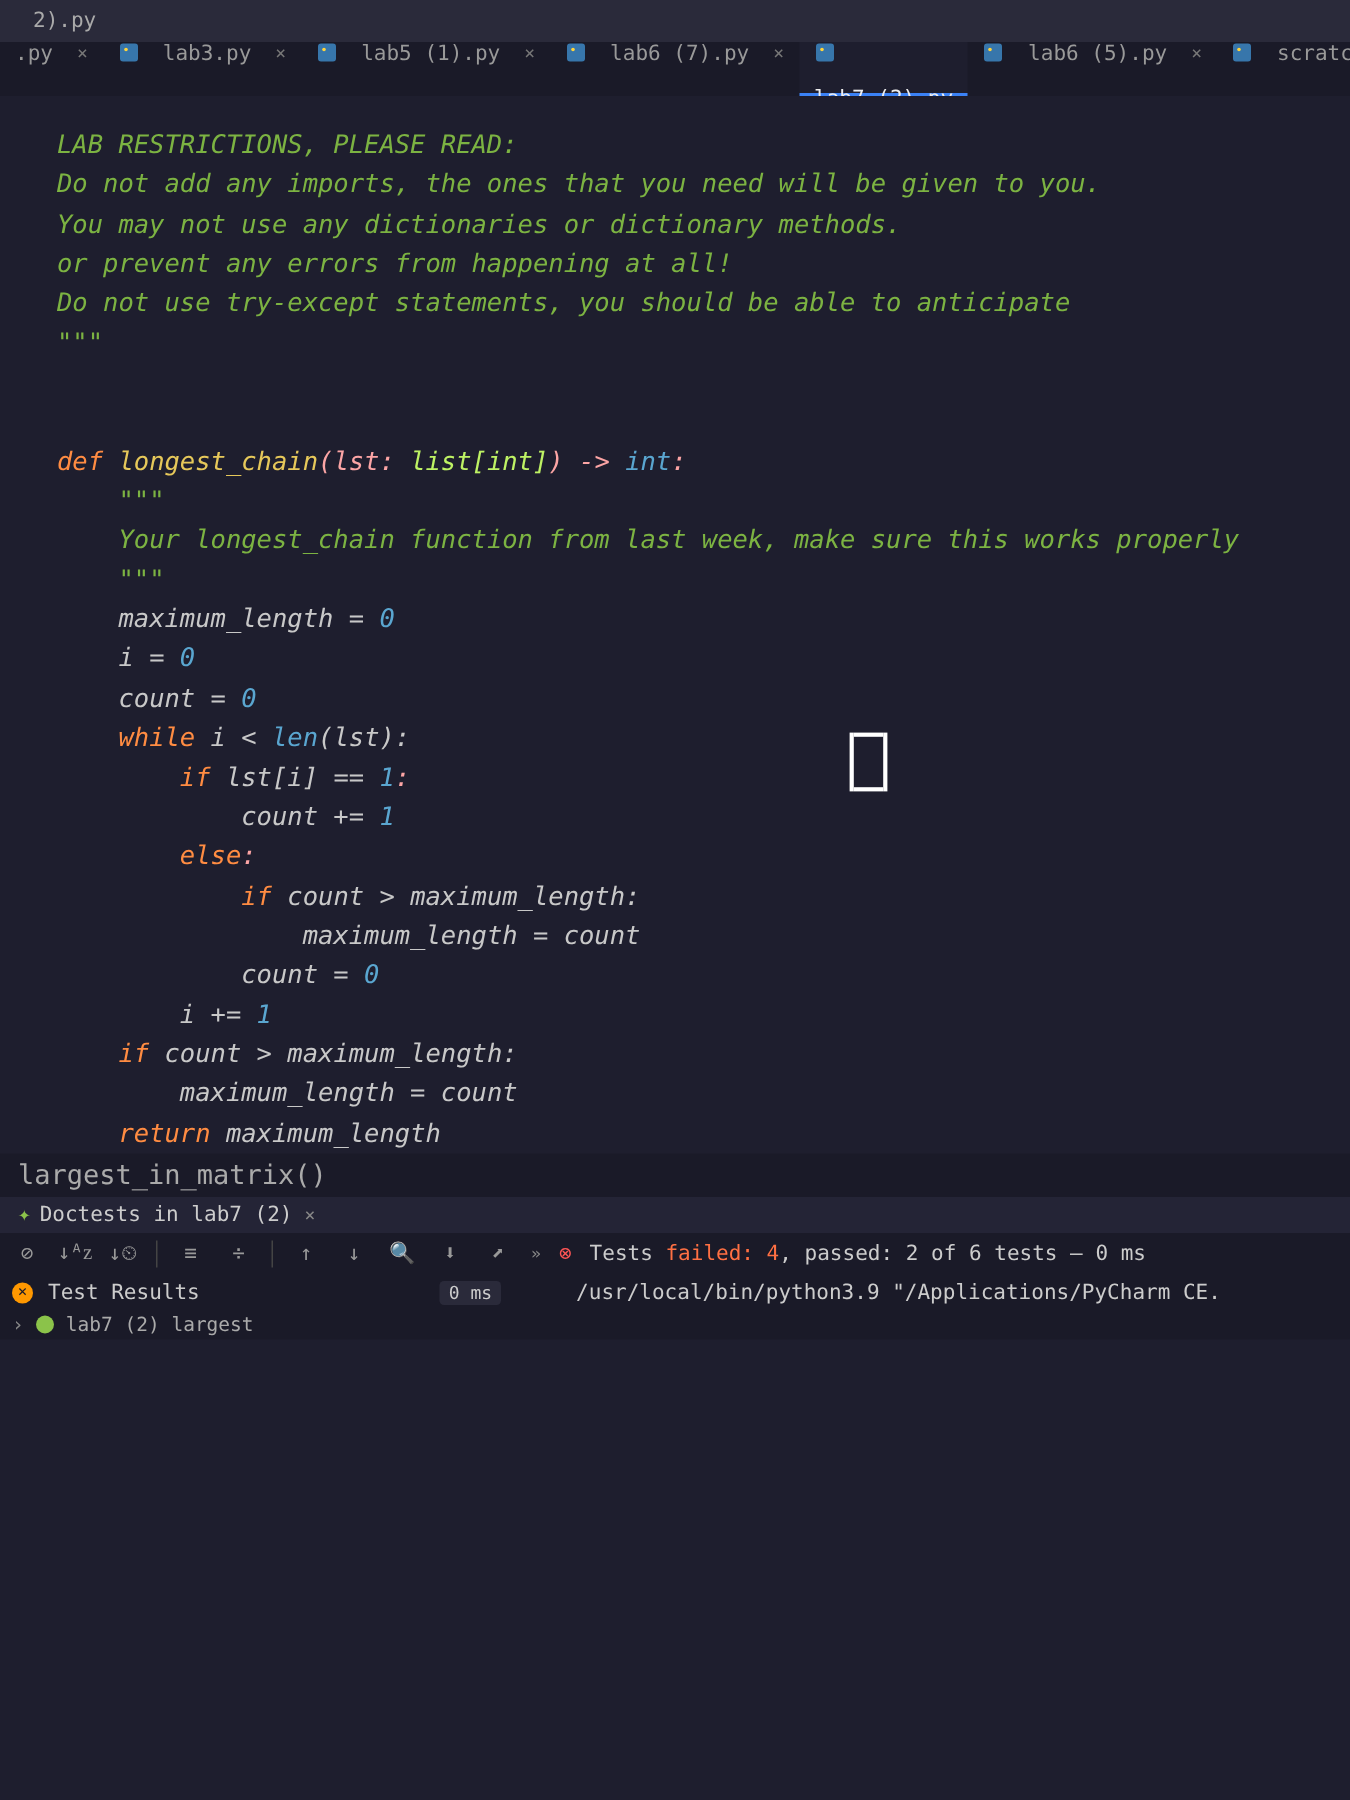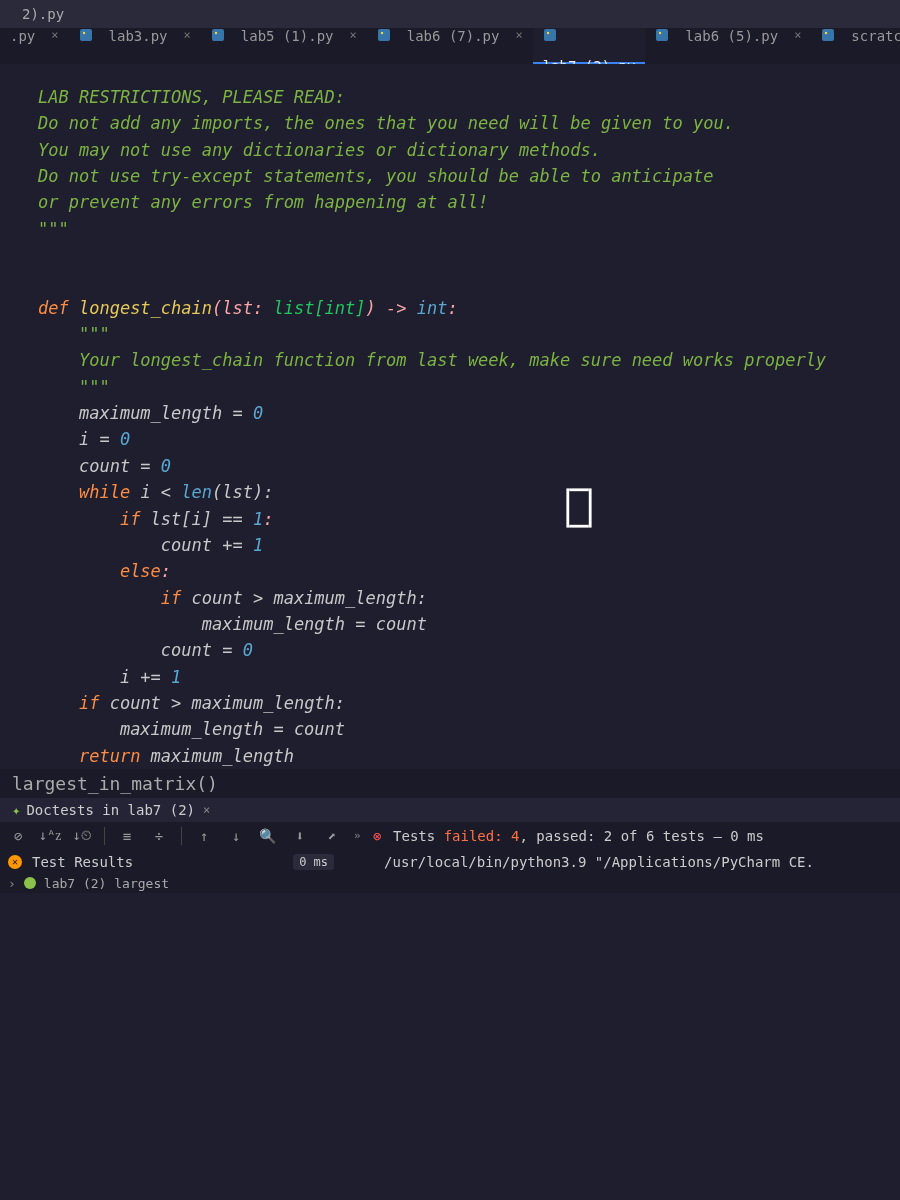--- a/index.html
+++ b/index.html
@@ -58,21 +58,21 @@
     font-size: 17px;
     line-height: 1.55;
     position: relative;
     font-weight: 500;
   }
   .line { white-space: pre; padding-left: 8px; }
   .comment { color: #7cb342; }
   .keyword { color: #ff8c42; }
   .funcname { color: #e6c85a; }
   .builtin { color: #5aa6d0; }
-  .type { color: #22c55e; }
+  .type { color: #bef264; }
   .punct { color: #fca5a5; }
   .num { color: #5aa6d0; }
   .string { color: #7cb342; }
   .cursor {
     display: inline-block;
     width: 18px;
     height: 28px;
     border-left: 2px solid #fff;
     border-right: 2px solid #fff;
     position: relative;
@@ -261,28 +261,28 @@
     <span>scratch_3</span>
   </div>
 </div>
 
 <div class="editor">
   <div class="cursor-wrap"><span class="cursor"></span></div>
 
   <div class="line comment"><span>LAB RESTRICTIONS, PLEASE READ:</span></div>
   <div class="line comment"><span>Do not add any imports, the ones that you need will be given to you.</span></div>
   <div class="line comment"><span>You may not use any dictionaries or dictionary methods.</span></div>
+  <div class="line comment"><span>or prevent any errors from happening at all!</span></div>
   <div class="line comment"><span>Do not use try-except statements, you should be able to anticipate</span></div>
-  <div class="line comment"><span>or prevent any errors from happening at all!</span></div>
   <div class="line string"><span>"""</span></div>
   <div class="line">&nbsp;</div>
   <div class="line">&nbsp;</div>
   <div class="line"><span class="keyword">def </span><span class="funcname">longest_chain</span><span class="punct">(lst: </span><span class="type">list[int]</span><span class="punct">) -&gt; </span><span class="builtin">int</span><span class="punct">:</span></div>
   <div class="line string">    <span>"""</span></div>
-  <div class="line comment">    <span>Your longest_chain function from last week, make sure need works properly</span></div>
+  <div class="line comment">    <span>Your longest_chain function from last week, make sure this works properly</span></div>
   <div class="line string">    <span>"""</span></div>
   <div class="line">    <span>maximum_length = </span><span class="num">0</span></div>
   <div class="line">    <span>i = </span><span class="num">0</span></div>
   <div class="line">    <span>count = </span><span class="num">0</span></div>
   <div class="line">    <span class="keyword">while </span><span>i &lt; </span><span class="builtin">len</span><span>(lst):</span></div>
   <div class="line">        <span class="keyword">if </span><span>lst[i] == </span><span class="num">1</span><span class="punct">:</span></div>
   <div class="line">            <span>count += </span><span class="num">1</span></div>
   <div class="line">        <span class="keyword">else</span><span class="punct">:</span></div>
   <div class="line">            <span class="keyword">if </span><span>count &gt; maximum_length:</span></div>
   <div class="line">                <span>maximum_length = count</span></div>

